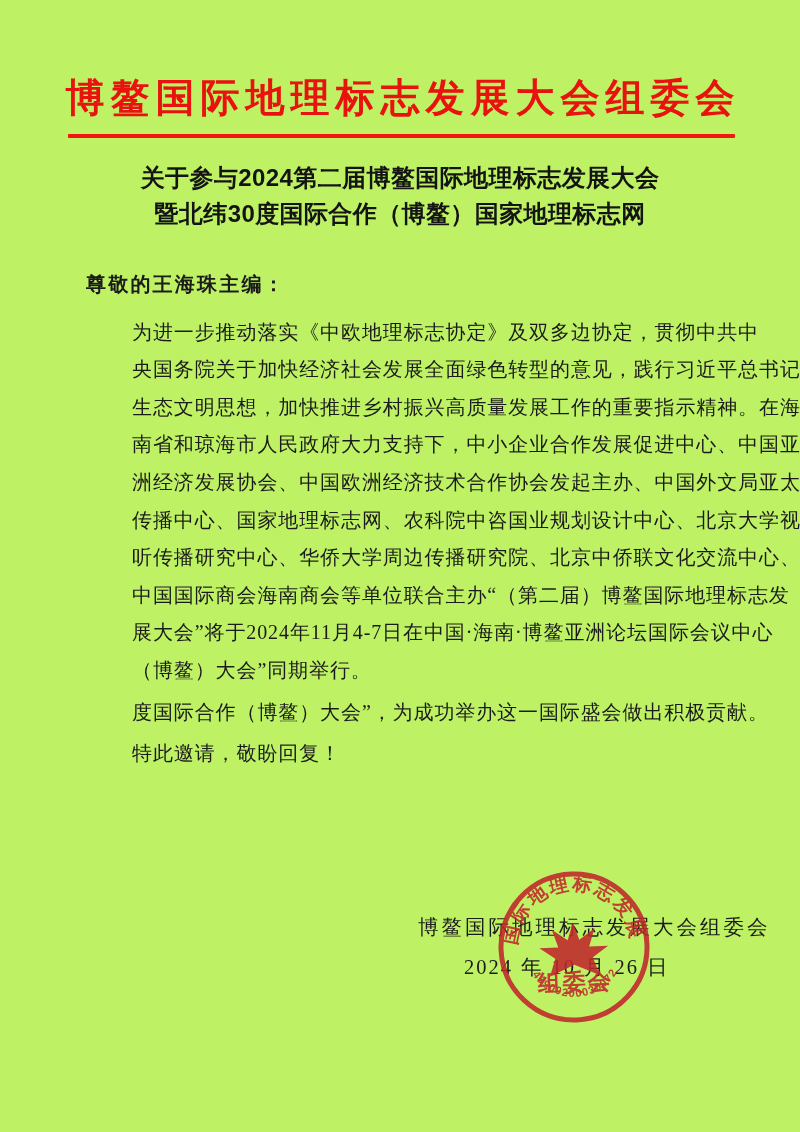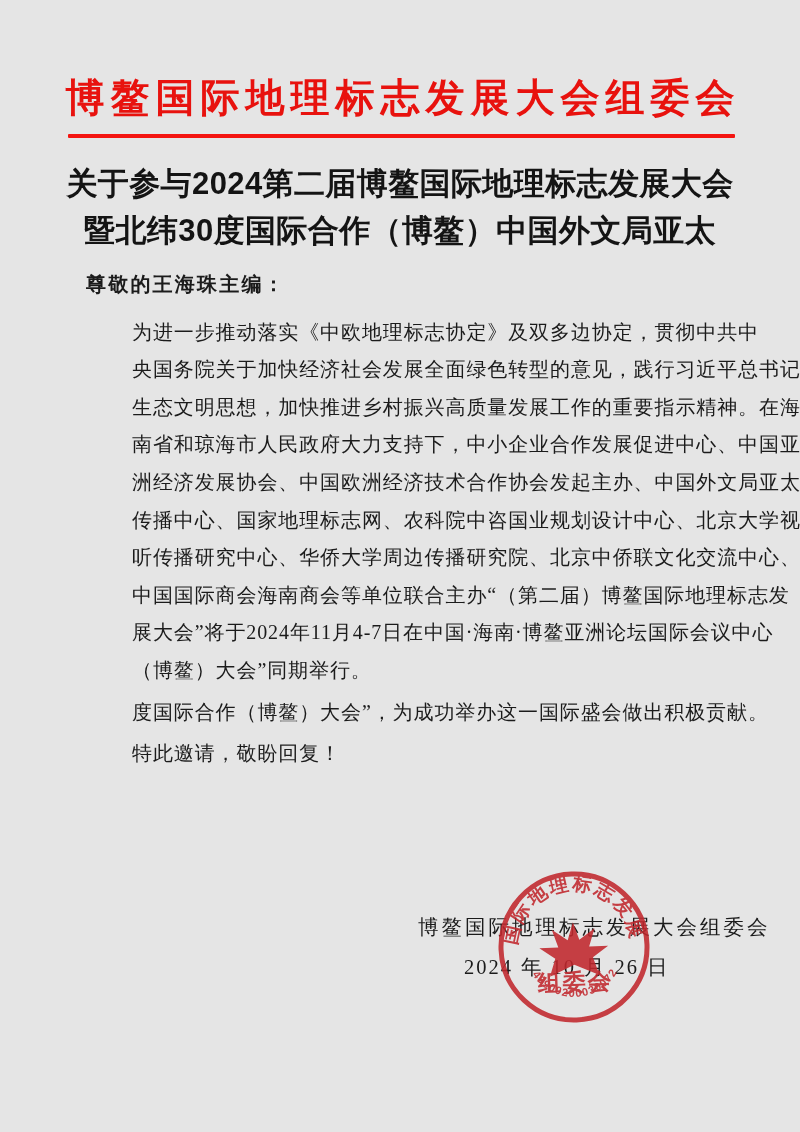--- a/index.html
+++ b/index.html
@@ -4,21 +4,21 @@
 <style>
   html, body {
     margin: 0;
     padding: 0;
     background: #ffffff;
   }
   .page {
     position: relative;
     width: 800px;
     height: 1132px;
-    background: #e5e5e5;
+    background: #bef264;
     overflow: hidden;
     font-family: "Liberation Serif", "DejaVu Serif", serif;
   }
 
   
   .letterhead {
     position: absolute;
     top: 74px;
     left: 0;
     width: 800px;
@@ -45,21 +45,21 @@
   }
 
   
   .doc-title {
     position: absolute;
     top: 160px;
     left: 0;
     width: 800px;
     text-align: center;
     font-family: "Liberation Sans", "DejaVu Sans", sans-serif;
-    font-size: 31px;
+    font-size: 24px;
     font-weight: bold;
     color: #141414;
     line-height: 1.52;
     letter-spacing: 0.4px;
   }
   .doc-title .tline { display: block; white-space: nowrap; }
 
   
   .body-block {
     position: absolute;
@@ -131,21 +131,21 @@
 
 <div class="page">
 
   <div class="letterhead">
     <div class="letterhead-title">博鳌国际地理标志发展大会组委会</div>
   </div>
   <div class="letterhead-rule"></div>
 
   <div class="doc-title">
     <span class="tline">关于参与2024第二届博鳌国际地理标志发展大会</span>
-    <span class="tline">暨北纬30度国际合作（博鳌）中国外文局亚太</span>
+    <span class="tline">暨北纬30度国际合作（博鳌）国家地理标志网</span>
   </div>
 
   <div class="body-block">
     <div class="salutation">尊敬的王海珠主编：</div>
 
     <p class="para indent2">
       <span class="ln">为进一步推动落实《中欧地理标志协定》及双多边协定，贯彻中共中</span>
       <span class="ln">央国务院关于加快经济社会发展全面绿色转型的意见，践行习近平总书记</span>
       <span class="ln">生态文明思想，加快推进乡村振兴高质量发展工作的重要指示精神。在海</span>
       <span class="ln">南省和琼海市人民政府大力支持下，中小企业合作发展促进中心、中国亚</span>

